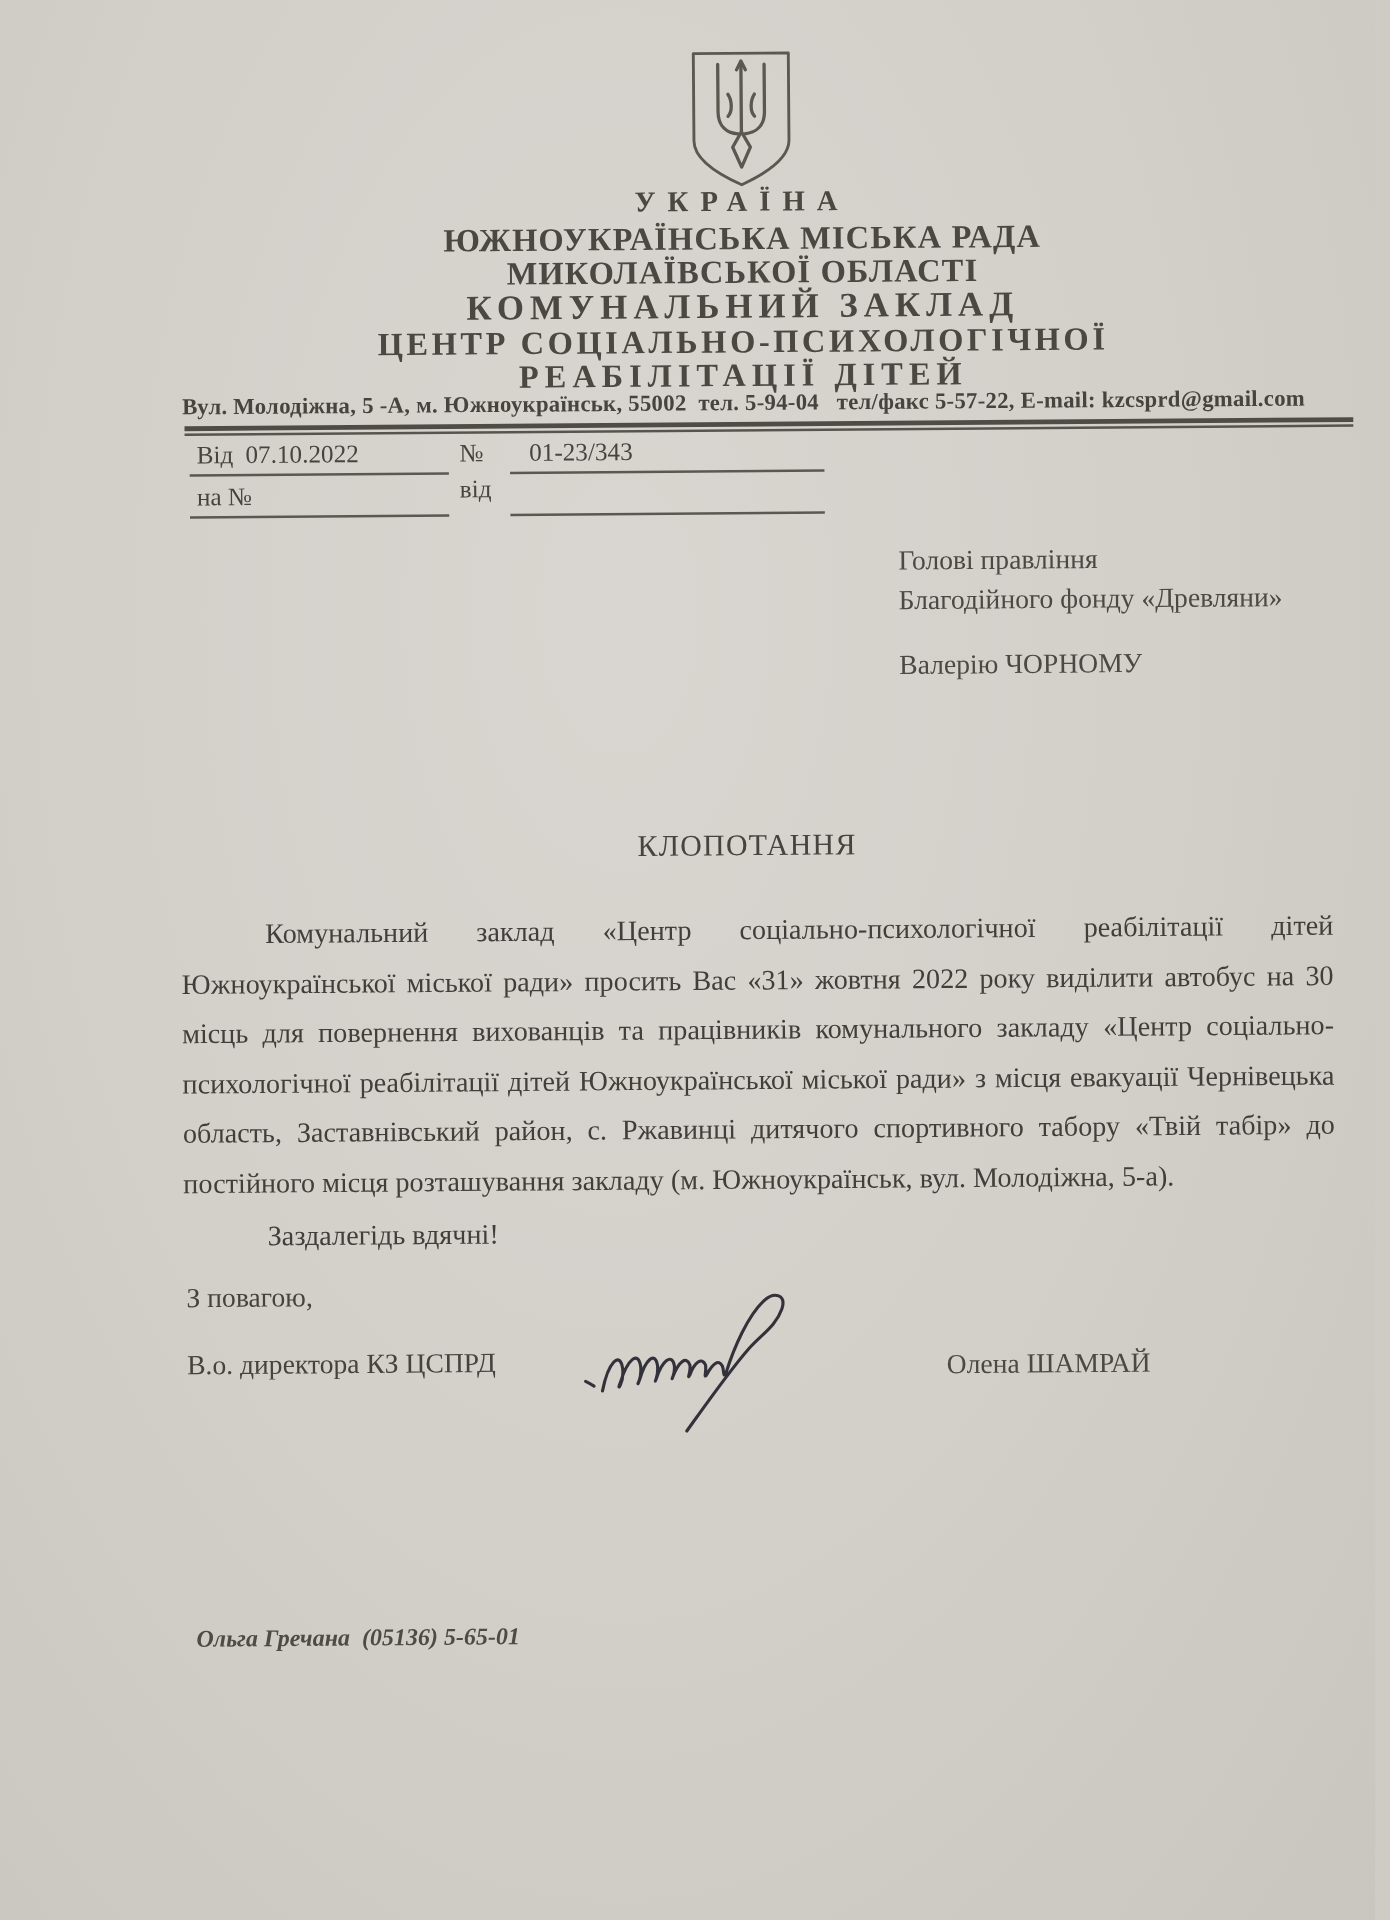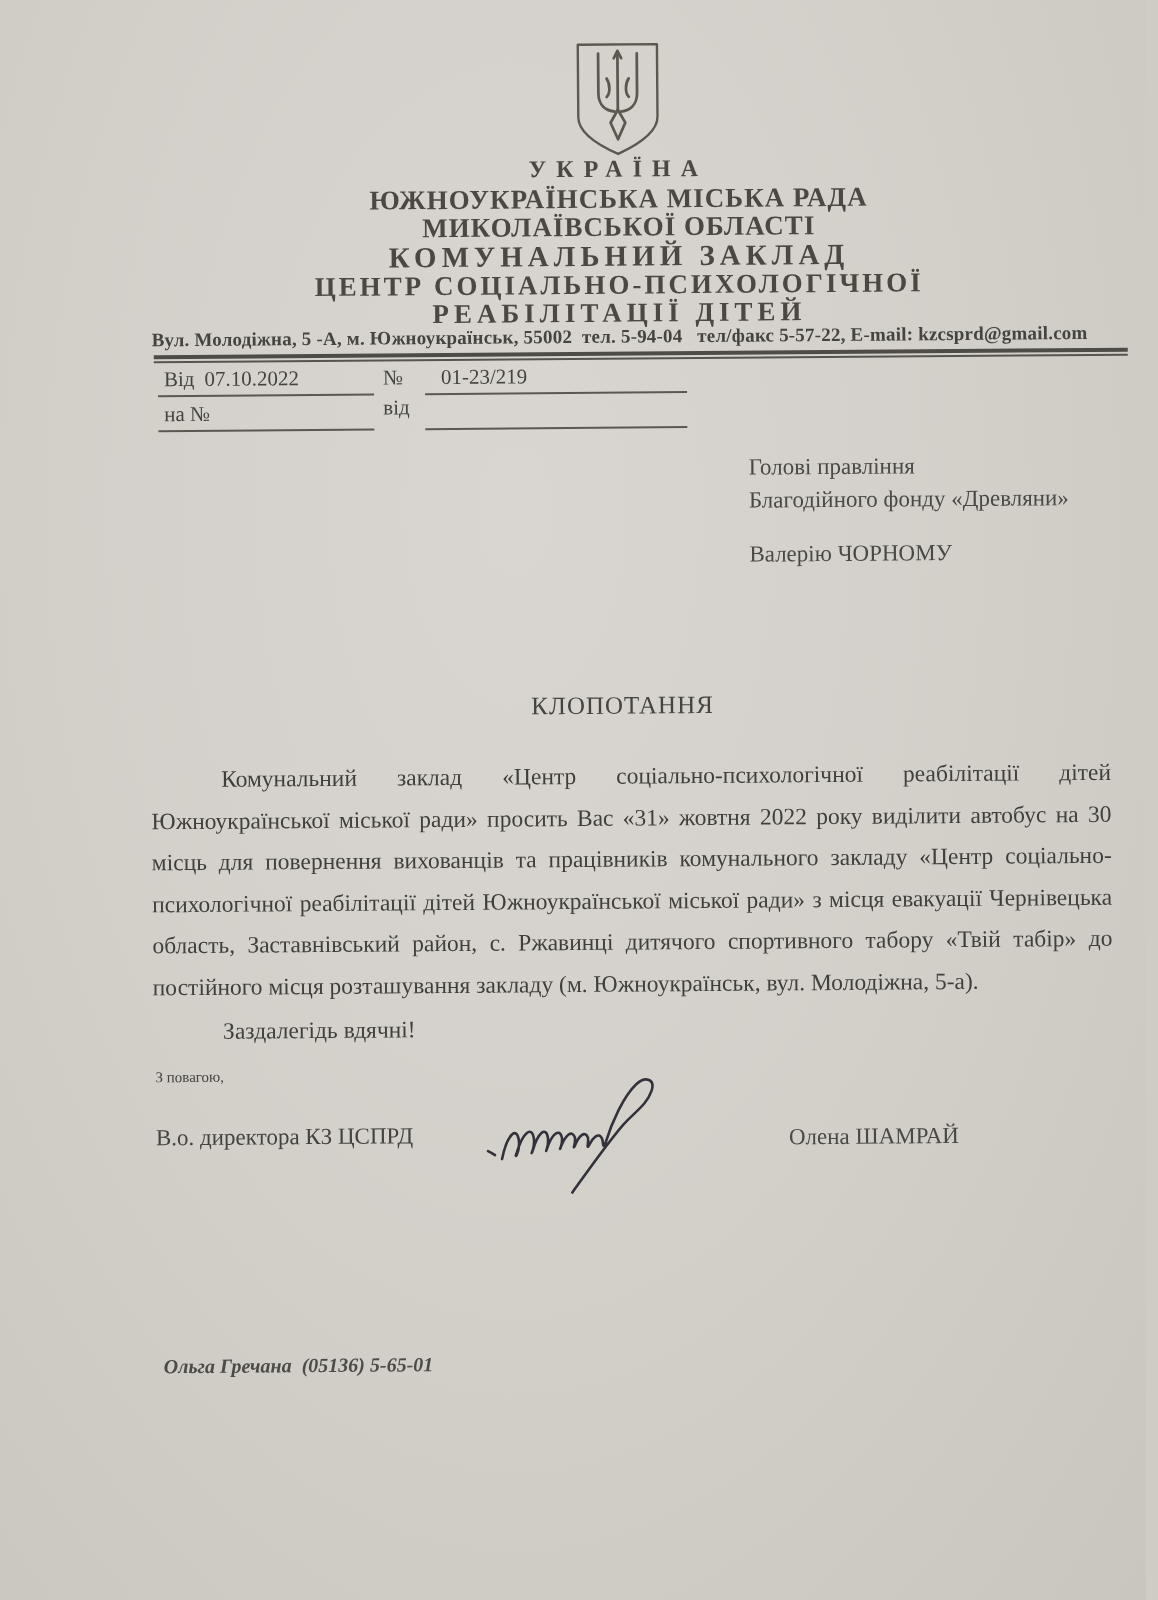--- a/index.html
+++ b/index.html
@@ -61,21 +61,21 @@
     font-size:25px;color:#454440;letter-spacing:1px;
   }
   
   .body-text{
     position:absolute;left:150px;top:756px;width:960px;
     font-size:23.5px;line-height:41.5px;color:#403f3b;
   }
   .body-text .para{text-align:justify;text-indent:70px;margin:0;}
   .body-text .thanks{text-indent:70px;margin-top:3px;}
   
-  .salutation{position:absolute;left:152px;top:1066px;font-size:15px;color:#44433e;}
+  .salutation{position:absolute;left:152px;top:1066px;font-size:23px;color:#44433e;}
   .position{position:absolute;left:152px;top:1122px;font-size:23px;color:#44433e;}
   .signer-name{position:absolute;left:785px;top:1126px;font-size:23px;color:#4a4944;}
   .signature{position:absolute;left:468px;top:1046px;width:280px;height:195px;}
   .signature svg{width:100%;height:100%;}
   
   .executor{
     position:absolute;left:158px;top:1352px;
     font-size:20px;font-style:italic;font-weight:bold;color:#4c4b46;white-space:pre-wrap;
   }
 </style>
@@ -114,21 +114,21 @@
         <div class="r2"></div>
         <div class="r3"></div>
     </div>
 
     <div class="ref">
       <div class="ref-cell ref-cell-left1">
         <span class="ref-label">Від</span><span class="min-h">07.10.2022</span>
       </div>
       <div class="ref-mid1">№</div>
       <div class="ref-cell ref-cell-right1">
-        <span class="min-h">01-23/219</span>
+        <span class="min-h">01-23/343</span>
       </div>
       <div class="ref-cell ref-cell-left2">
         <span class="ref-label">на №</span><span class="min-h"></span>
       </div>
       <div class="ref-mid2">від</div>
       <div class="ref-cell ref-cell-right2">
         <span class="min-h"></span>
       </div>
     </div>
 

